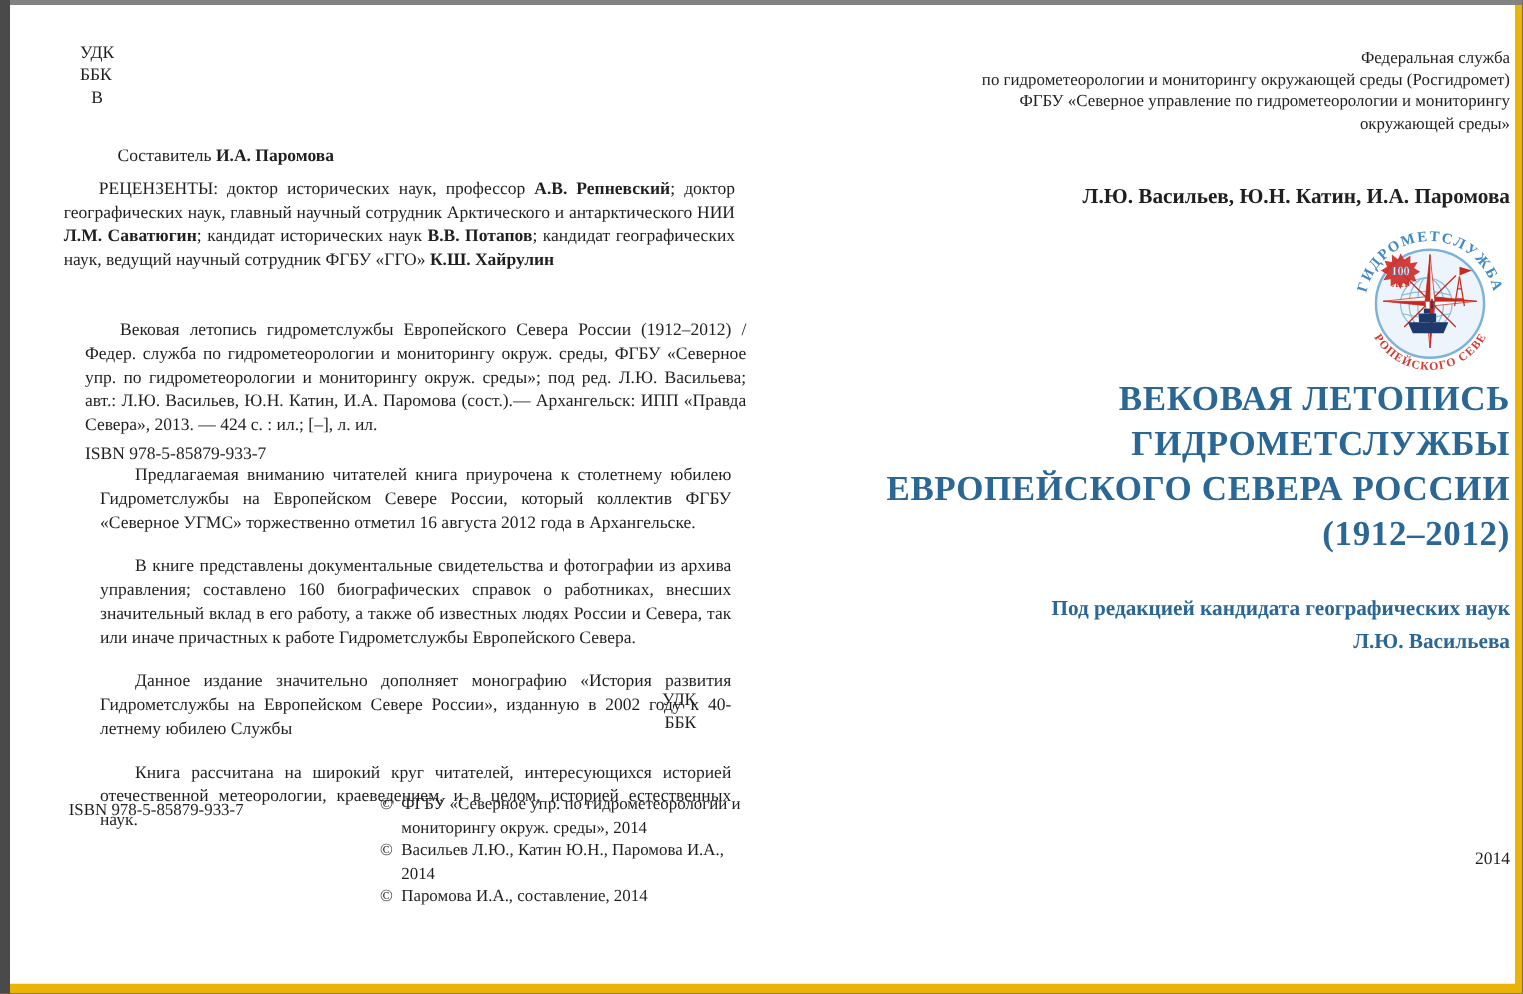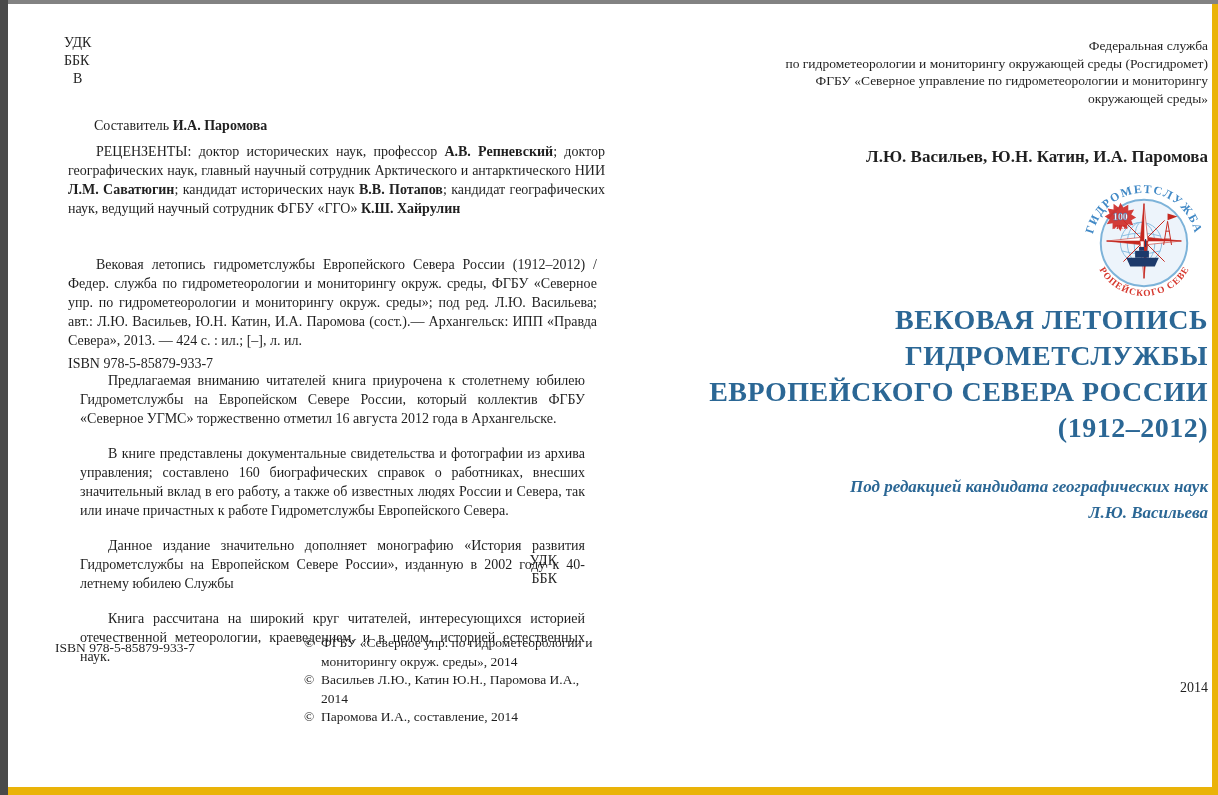--- a/index.html
+++ b/index.html
@@ -13,39 +13,39 @@
   .frame-left{position:absolute;left:0;top:0;width:8px;height:100%;background:#4a4a4a;}
   .spread{
     position:absolute;left:8px;top:4px;width:1204px;height:783px;
     background:#ffffff;
   }
   
   .blk{position:absolute;font-size:14px;line-height:19px;}
   #udk-top{left:56px;top:30px;line-height:18px;}
   #udk-top .vsign{padding-left:9px;}
   #compiler{left:86px;top:112px;text-align:center;}
-  #reviewers{left:60px;top:138px;width:537px;text-align:justify;text-indent:28px;}
+  #reviewers{left:43px;top:138px;width:537px;text-align:justify;text-indent:28px;}
   #record-block{left:56px;top:247px;width:537px;}
   #record-block p{margin:4px;text-align:justify;text-indent:28px;}
   #record-block .isbn-line{text-indent:0;}
   #annotation{left:56px;top:351px;width:537px;}
   #annotation p{margin:16px;text-align:justify;text-indent:28px;}
   #udk-right{left:56px;top:548px;width:537px;text-align:right;padding-right:44px;box-sizing:border-box;line-height:18px;}
   #isbn-bottom{left:47px;top:634px;font-size:13.5px;}
   #copyrights{left:296px;top:630px;width:292px;font-size:13.5px;line-height:18.5px;}
   .c-item{position:relative;padding-left:17px;margin:0;}
   .c-sym{position:absolute;left:0;top:0;}
   b{font-weight:700;}
   
   .rp{position:absolute;left:600px;width:600px;text-align:right;}
   #rp-header{top:33px;font-size:13.5px;line-height:17.5px;}
   #rp-authors{top:143px;font-size:17px;font-weight:700;}
   #rp-emblem{top:180px;}
   #rp-title{top:298px;font-size:28px;line-height:36px;font-weight:700;letter-spacing:.5px;}
-  #rp-edited{top:470px;font-size:17px;line-height:26px;font-weight:700;font-style:italic;}
+  #rp-edited{top:470px;font-size:17px;line-height:26px;font-weight:700;}
   #rp-city{top:674px;font-size:14px;line-height:19px;}
 </style>
 </head>
 <body>
 
 <div class="canvas">
   <div class="frame-top"></div>
   <div class="frame-left"></div>
 
   <div class="spread">

